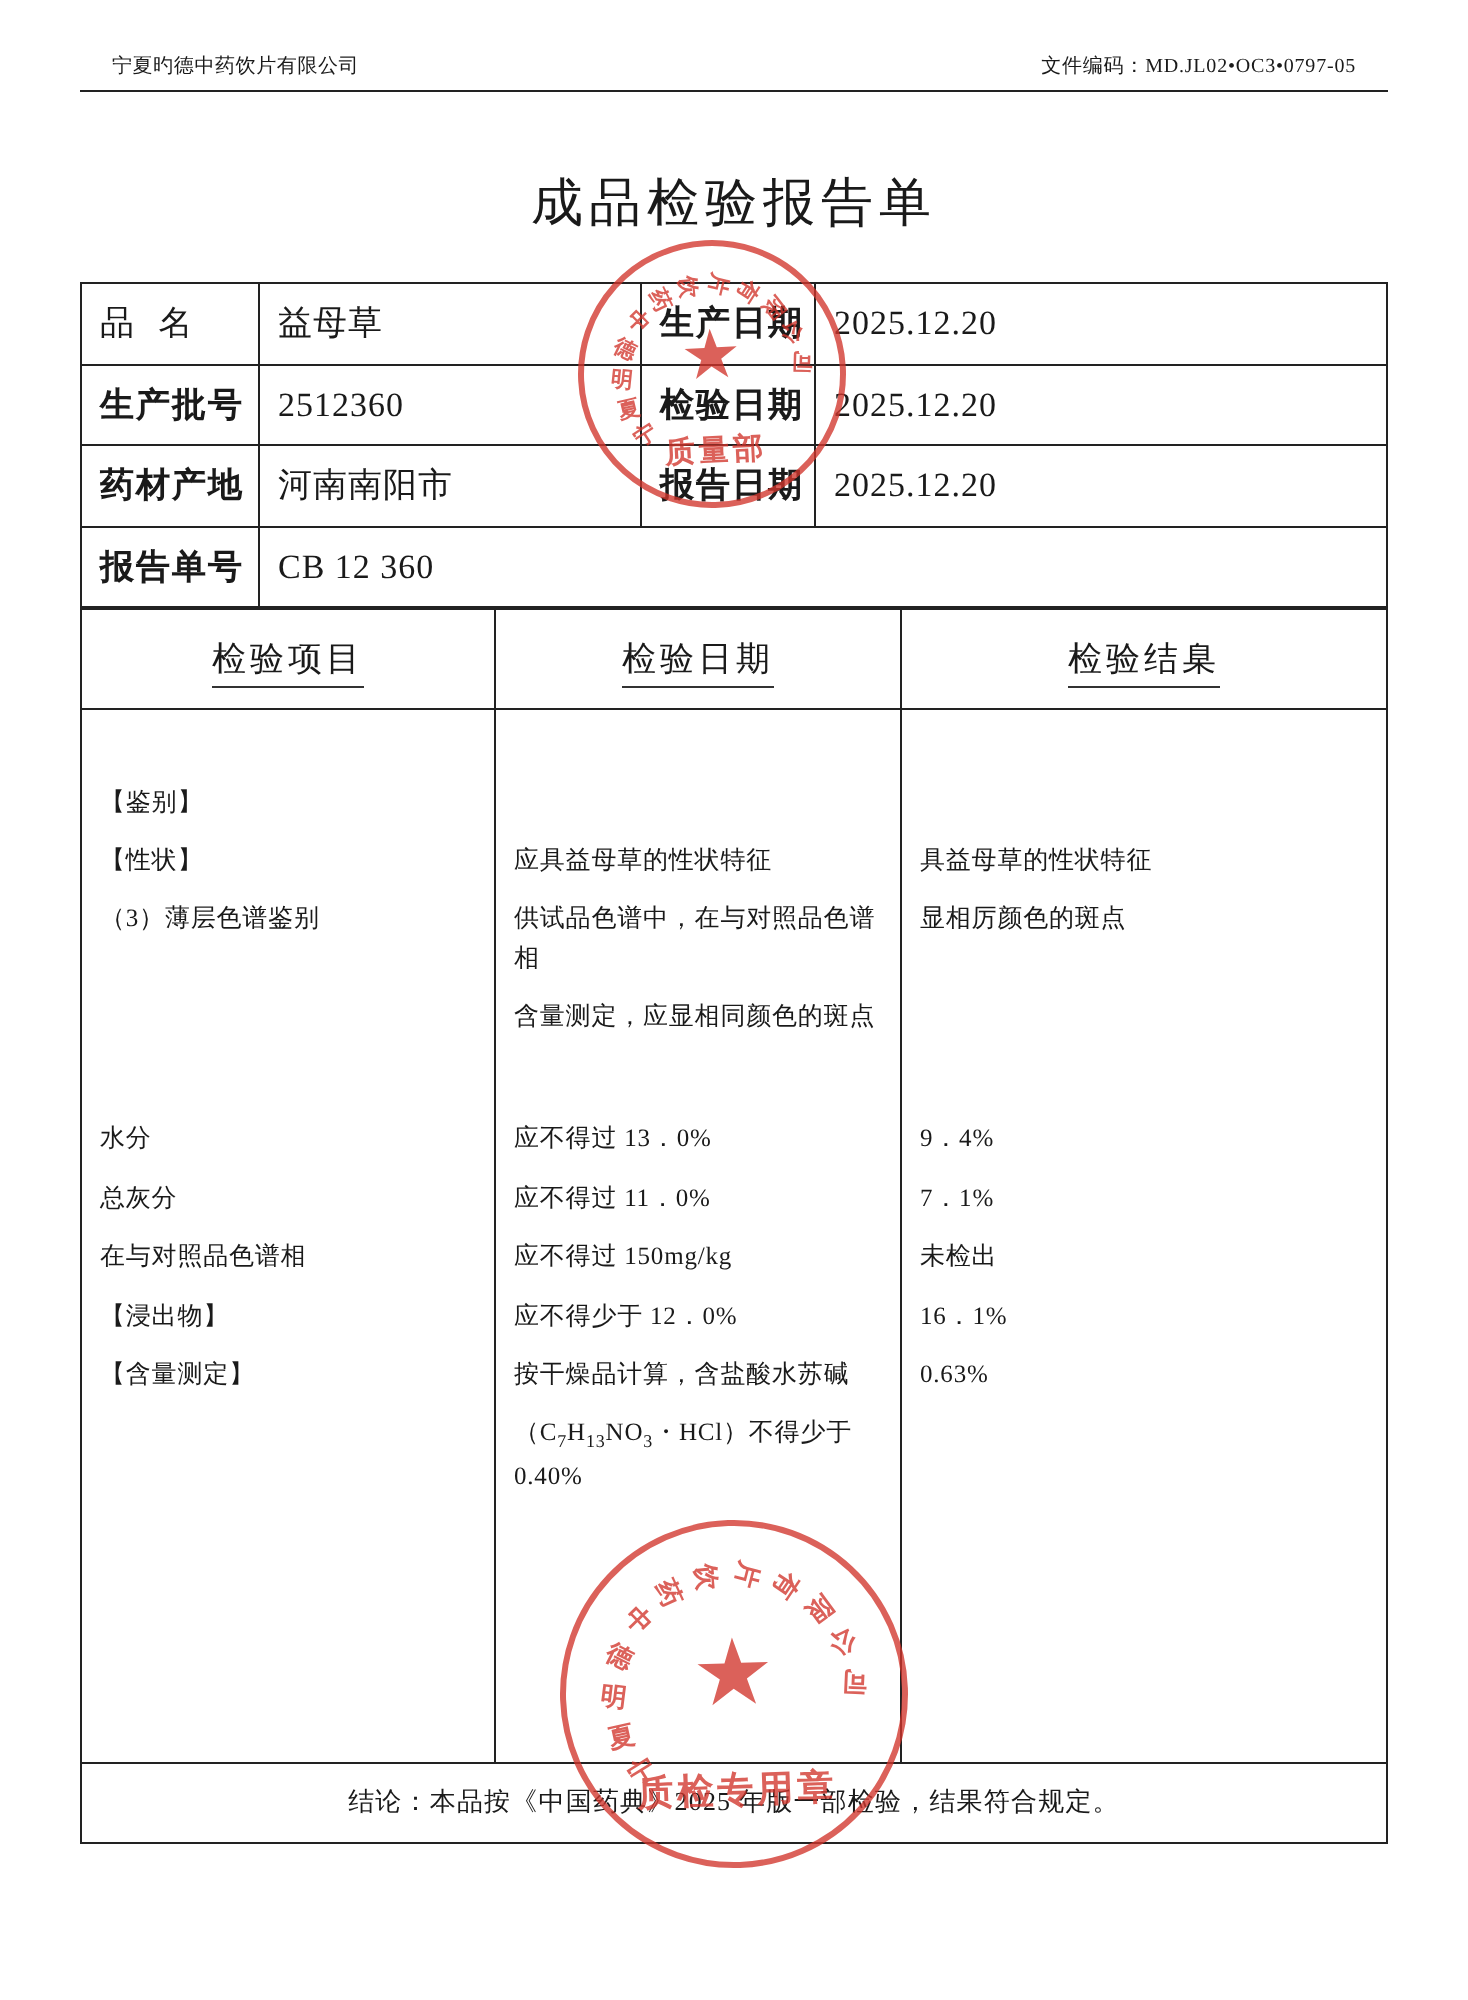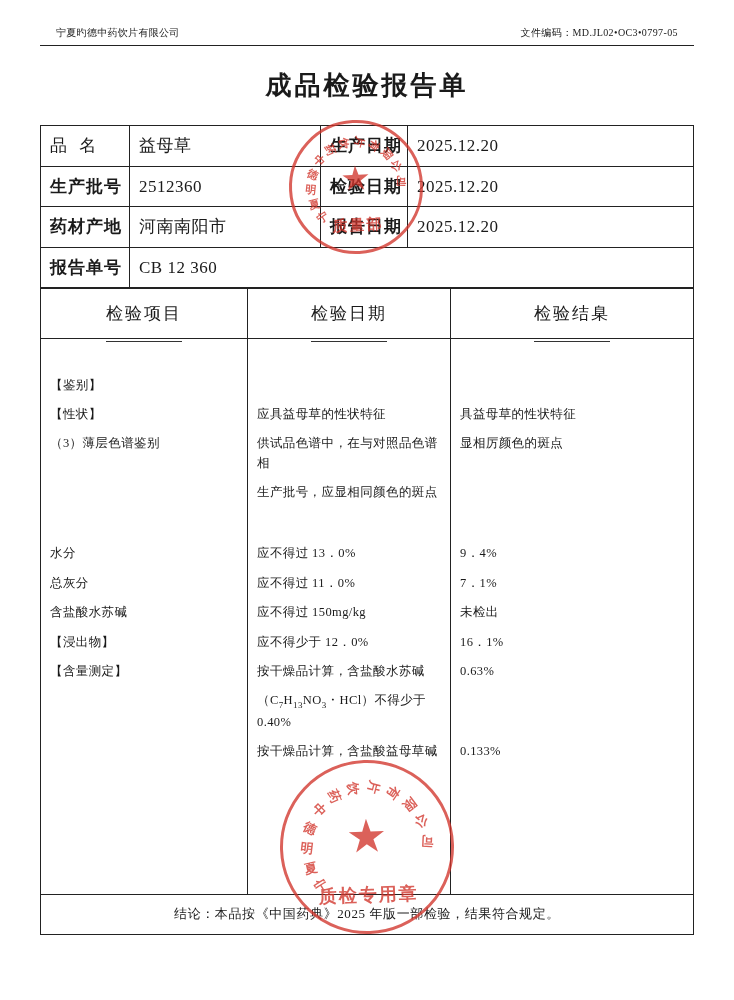--- a/index.html
+++ b/index.html
@@ -34,23 +34,23 @@
   .header-left { white-space: nowrap; }
   .header-right { white-space: nowrap; letter-spacing: 0.4px; }
   .header-rule {
     border-bottom: 1px solid #222;
     margin: 0 0 0 0;
   }
   
   .doc-title {
     text-align: center;
     font-size: 26px;
-    font-weight: bold;
+    font-weight: normal;
     letter-spacing: 3px;
-    margin: 22px 0 22px 0;
+    margin: 38px 0 22px 0;
   }
   
   table.main {
     width: 100%;
     border-collapse: collapse;
     table-layout: fixed;
     font-size: 17px;
   }
   table.main td {
     border: 1px solid #222;
@@ -78,21 +78,21 @@
   .c-val1  { width: 190px; }
   .c-label2{ width: 86px; }
   .c-val2  { }
   
   .colhead .cell {
     text-align: center;
     padding: 12px 0 11px 0;
   }
   .colhead span {
     border-bottom: 1px solid #333;
-    padding-bottom: 18px;
+    padding-bottom: 4px;
     letter-spacing: 2px;
   }
   
   .body-wrap {
     position: relative;
   }
   table.body {
     width: 100%;
     border-collapse: collapse;
     table-layout: fixed;
@@ -317,21 +317,21 @@
             </td>
         <td>
               <div class="bcell">显相厉颜色的斑点</div>
             </td>
       </tr>
       <tr>
         <td>
               <div class="bcell"></div>
             </td>
         <td>
-              <div class="bcell">生产批号，应显相同颜色的斑点</div>
+              <div class="bcell">含量测定，应显相同颜色的斑点</div>
             </td>
         <td>
               <div class="bcell"></div>
             </td>
       </tr>
       <tr class="spacer-row">
         <td>
               <div class="bcell"></div>
             </td>
         <td>
@@ -358,21 +358,21 @@
             </td>
         <td>
               <div class="bcell">应不得过 11．0%</div>
             </td>
         <td>
               <div class="bcell">7．1%</div>
             </td>
       </tr>
       <tr>
         <td>
-              <div class="bcell">含盐酸水苏碱</div>
+              <div class="bcell">在与对照品色谱相</div>
             </td>
         <td>
               <div class="bcell">应不得过 150mg/kg</div>
             </td>
         <td>
               <div class="bcell">未检出</div>
             </td>
       </tr>
       <tr>
         <td>
@@ -398,31 +398,20 @@
       </tr>
       <tr>
         <td>
               <div class="bcell"></div>
             </td>
         <td>
               <div class="bcell">（C<span class="sub">7</span>H<span class="sub">13</span>NO<span class="sub">3</span>・HCl）不得少于 0.40%</div>
             </td>
         <td>
               <div class="bcell"></div>
-            </td>
-      </tr>
-      <tr>
-        <td>
-              <div class="bcell"></div>
-            </td>
-        <td>
-              <div class="bcell">按干燥品计算，含盐酸益母草碱</div>
-            </td>
-        <td>
-              <div class="bcell">0.133%</div>
             </td>
       </tr>
       <tr class="last">
         <td>
               <div class="bcell" style="height:118px"></div>
             </td>
         <td>
               <div class="bcell"></div>
             </td>
         <td>

